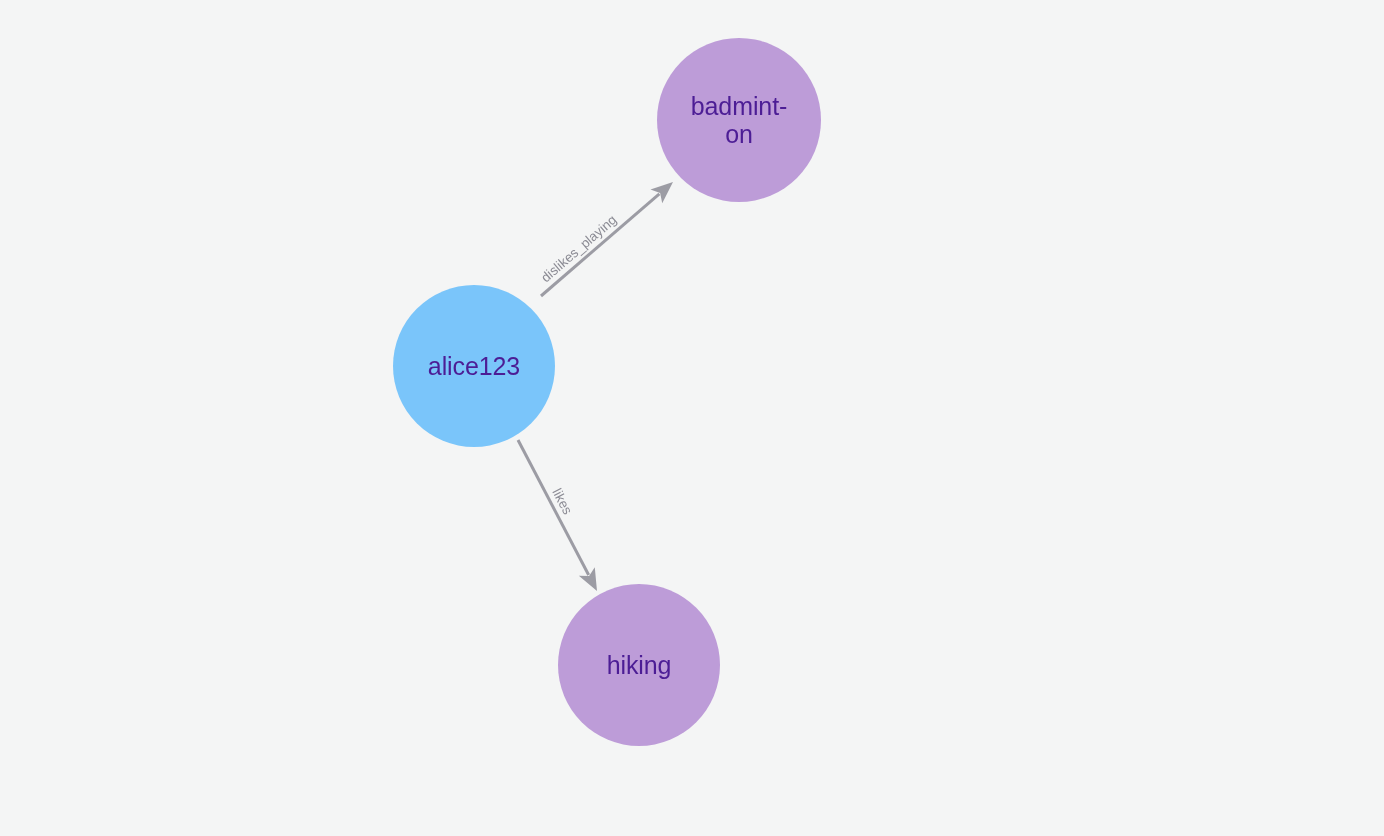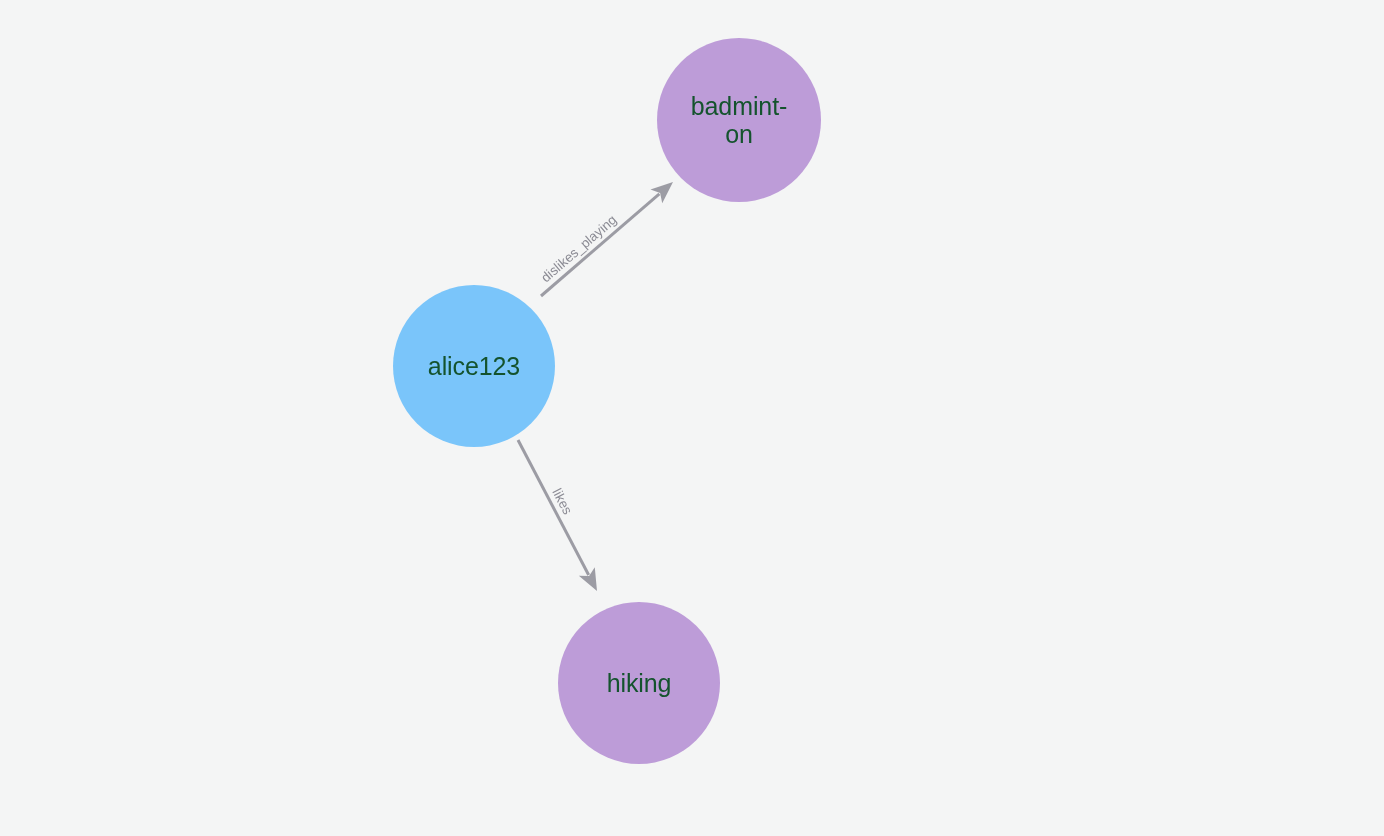--- a/index.html
+++ b/index.html
@@ -30,21 +30,21 @@
   .node {
     position: absolute;
     border-radius: 50%;
     display: flex;
     align-items: center;
     justify-content: center;
     box-sizing: border-box;
     cursor: pointer;
   }
   .node-label {
-    color: #14532d;
+    color: #4c1d95;
     font-family: "Liberation Sans", sans-serif;
     font-size: 25px;
     line-height: 28px;
     text-align: center;
     letter-spacing: -0.1px;
     white-space: pre-line;
     user-select: none;
     pointer-events: none;
   }
   .edge-line {
@@ -83,21 +83,21 @@
     </svg>
 
   <div id="nodes-layer">
       <div class="node" style="left: 657px; top: 38px; width: 164px; height: 164px; background: rgb(189, 156, 216);">
         <div class="node-label">badmint-
 on</div>
       </div>
       <div class="node" style="left: 393px; top: 285px; width: 162px; height: 162px; background: rgb(122, 197, 250);">
         <div class="node-label">alice123</div>
       </div>
-      <div class="node" style="left: 558px; top: 602px; width: 162px; height: 162px; background: rgb(189, 156, 216);">
+      <div class="node" style="left: 558px; top: 584px; width: 162px; height: 162px; background: rgb(189, 156, 216);">
         <div class="node-label">hiking</div>
       </div>
     </div>
   <div id="edge-labels-layer">
       <div class="edge-label" style="left: 543px; top: 272px; color: rgb(139, 139, 148); transform: rotate(-40.8deg);">dislikes_playing</div>
       <div class="edge-label" style="left: 556px; top: 482px; color: rgb(139, 139, 148); transform: rotate(62.4deg);">likes</div>
     </div>
 
 </div>
 

